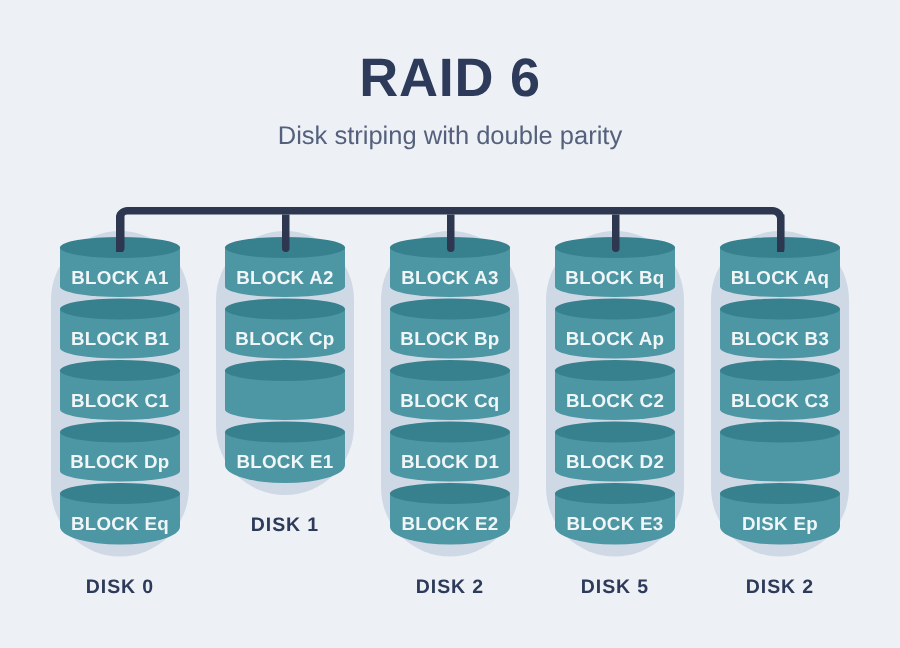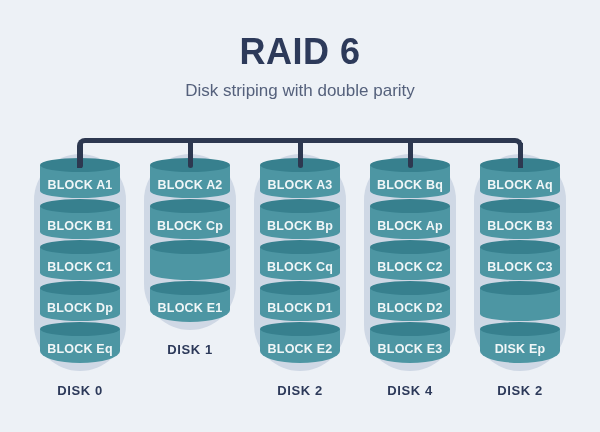--- a/index.html
+++ b/index.html
@@ -266,21 +266,21 @@
     <div class="block-label">BLOCK D2</div>
   </div>
 
   <div class="block">
     <div class="block-top"></div>
     <div class="block-body"></div>
     <div class="block-label">BLOCK E3</div>
   </div>
 </div>
     </div>
-    <div class="disk-label">DISK 4</div>
+    <div class="disk-label">DISK 5</div>
   </div>
 
   <div class="disk">
     <div class="stub"></div>
     <div class="pill">
       <div class="stack">
   <div class="block">
     <div class="block-top"></div>
     <div class="block-body"></div>
     <div class="block-label">BLOCK Aq</div>

